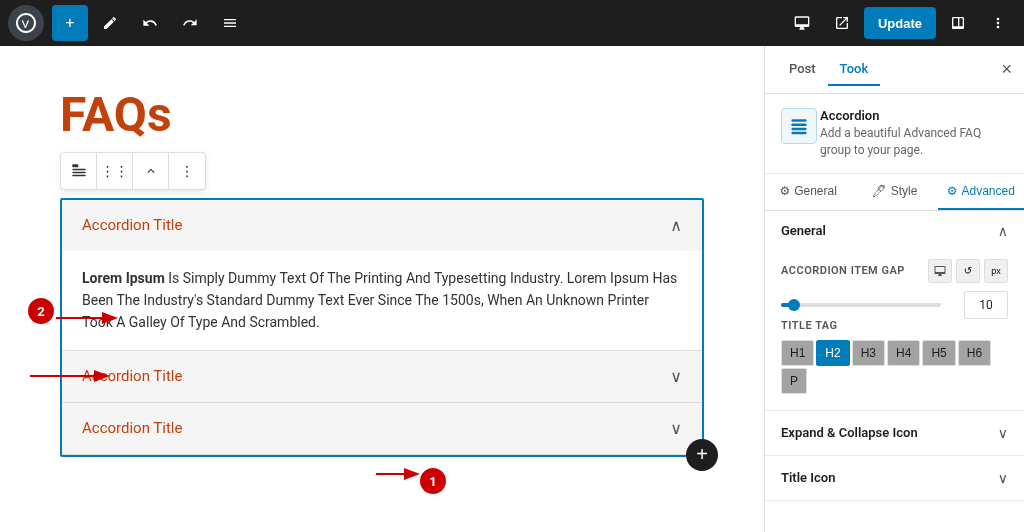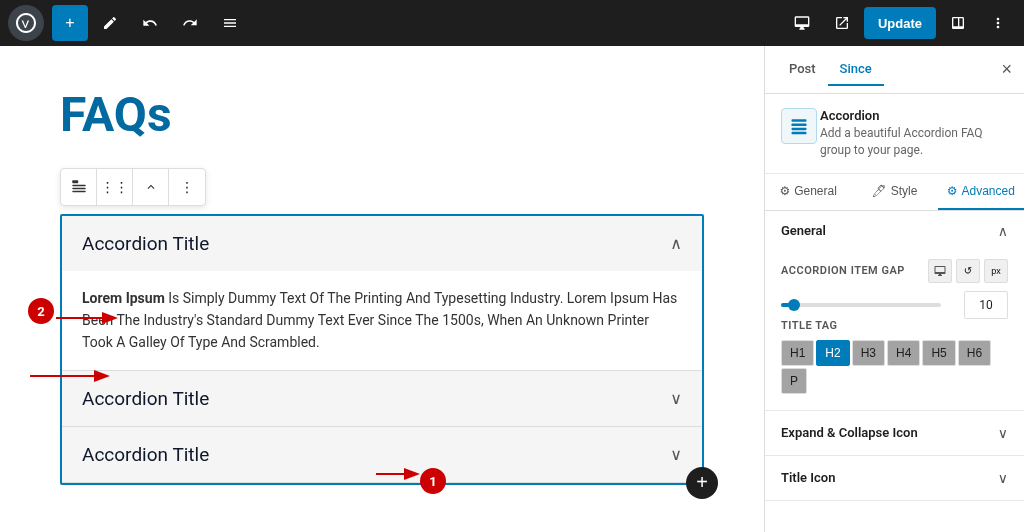--- a/index.html
+++ b/index.html
@@ -59,22 +59,22 @@
       flex: 1;
       background: #fff;
       overflow-y: auto;
       padding: 40px 60px;
       position: relative;
     }
 
     .page-title {
       font-size: 48px;
       font-weight: 700;
-      color: #0369a1;
-      margin-bottom: 24px;
+      color: #c2410c;
+      margin-bottom: 8px;
       line-height: 1.2;
     }
 
     
     .block-toolbar {
       display: flex;
       align-items: center;
       border: 1px solid #ddd;
       border-radius: 4px;
       background: #fff;
@@ -108,22 +108,22 @@
 
     .accordion-header {
       display: flex;
       align-items: center;
       justify-content: space-between;
       padding: 16px 20px;
       background: #f5f5f5;
       cursor: pointer;
     }
     .accordion-header-text {
-      font-size: 19px;
-      color: #0f172a;
+      font-size: 15px;
+      color: #c2410c;
       font-weight: 400;
     }
     .accordion-chevron {
       font-size: 16px;
       color: #555;
     }
 
     .accordion-content {
       padding: 16px 20px;
       background: #fff;
@@ -503,36 +503,36 @@
         <line x1="2" y1="10" x2="42" y2="10" stroke="#cc0000" stroke-width="2" marker-end="url(#arr1)"></line>
       </svg>
     </div>
 
   </div>
 
   <div class="sidebar">
 
     <div class="sidebar-tabs">
       <a class="sidebar-tab">Post</a>
-      <a class="sidebar-tab active">Since</a>
+      <a class="sidebar-tab active">Took</a>
       <button class="sidebar-close">×</button>
     </div>
 
     <div class="block-info">
       <div class="block-icon">
         <svg width="20" height="20" viewBox="0 0 24 24" fill="#007cba">
             <rect x="3" y="4" width="18" height="3" rx="1"></rect>
             <rect x="3" y="9" width="18" height="3" rx="1"></rect>
             <rect x="3" y="14" width="18" height="3" rx="1"></rect>
             <rect x="3" y="19" width="18" height="3" rx="1"></rect>
           </svg>
       </div>
       <div class="block-info-text">
         <h3>Accordion</h3>
-        <p>Add a beautiful Accordion FAQ group to your page.</p>
+        <p>Add a beautiful Advanced FAQ group to your page.</p>
       </div>
     </div>
 
     <div class="sub-tabs">
       <button class="sub-tab">
         <span>⚙</span>
         <span>General</span>
       </button>
       <button class="sub-tab">
         <span>🖊</span>

